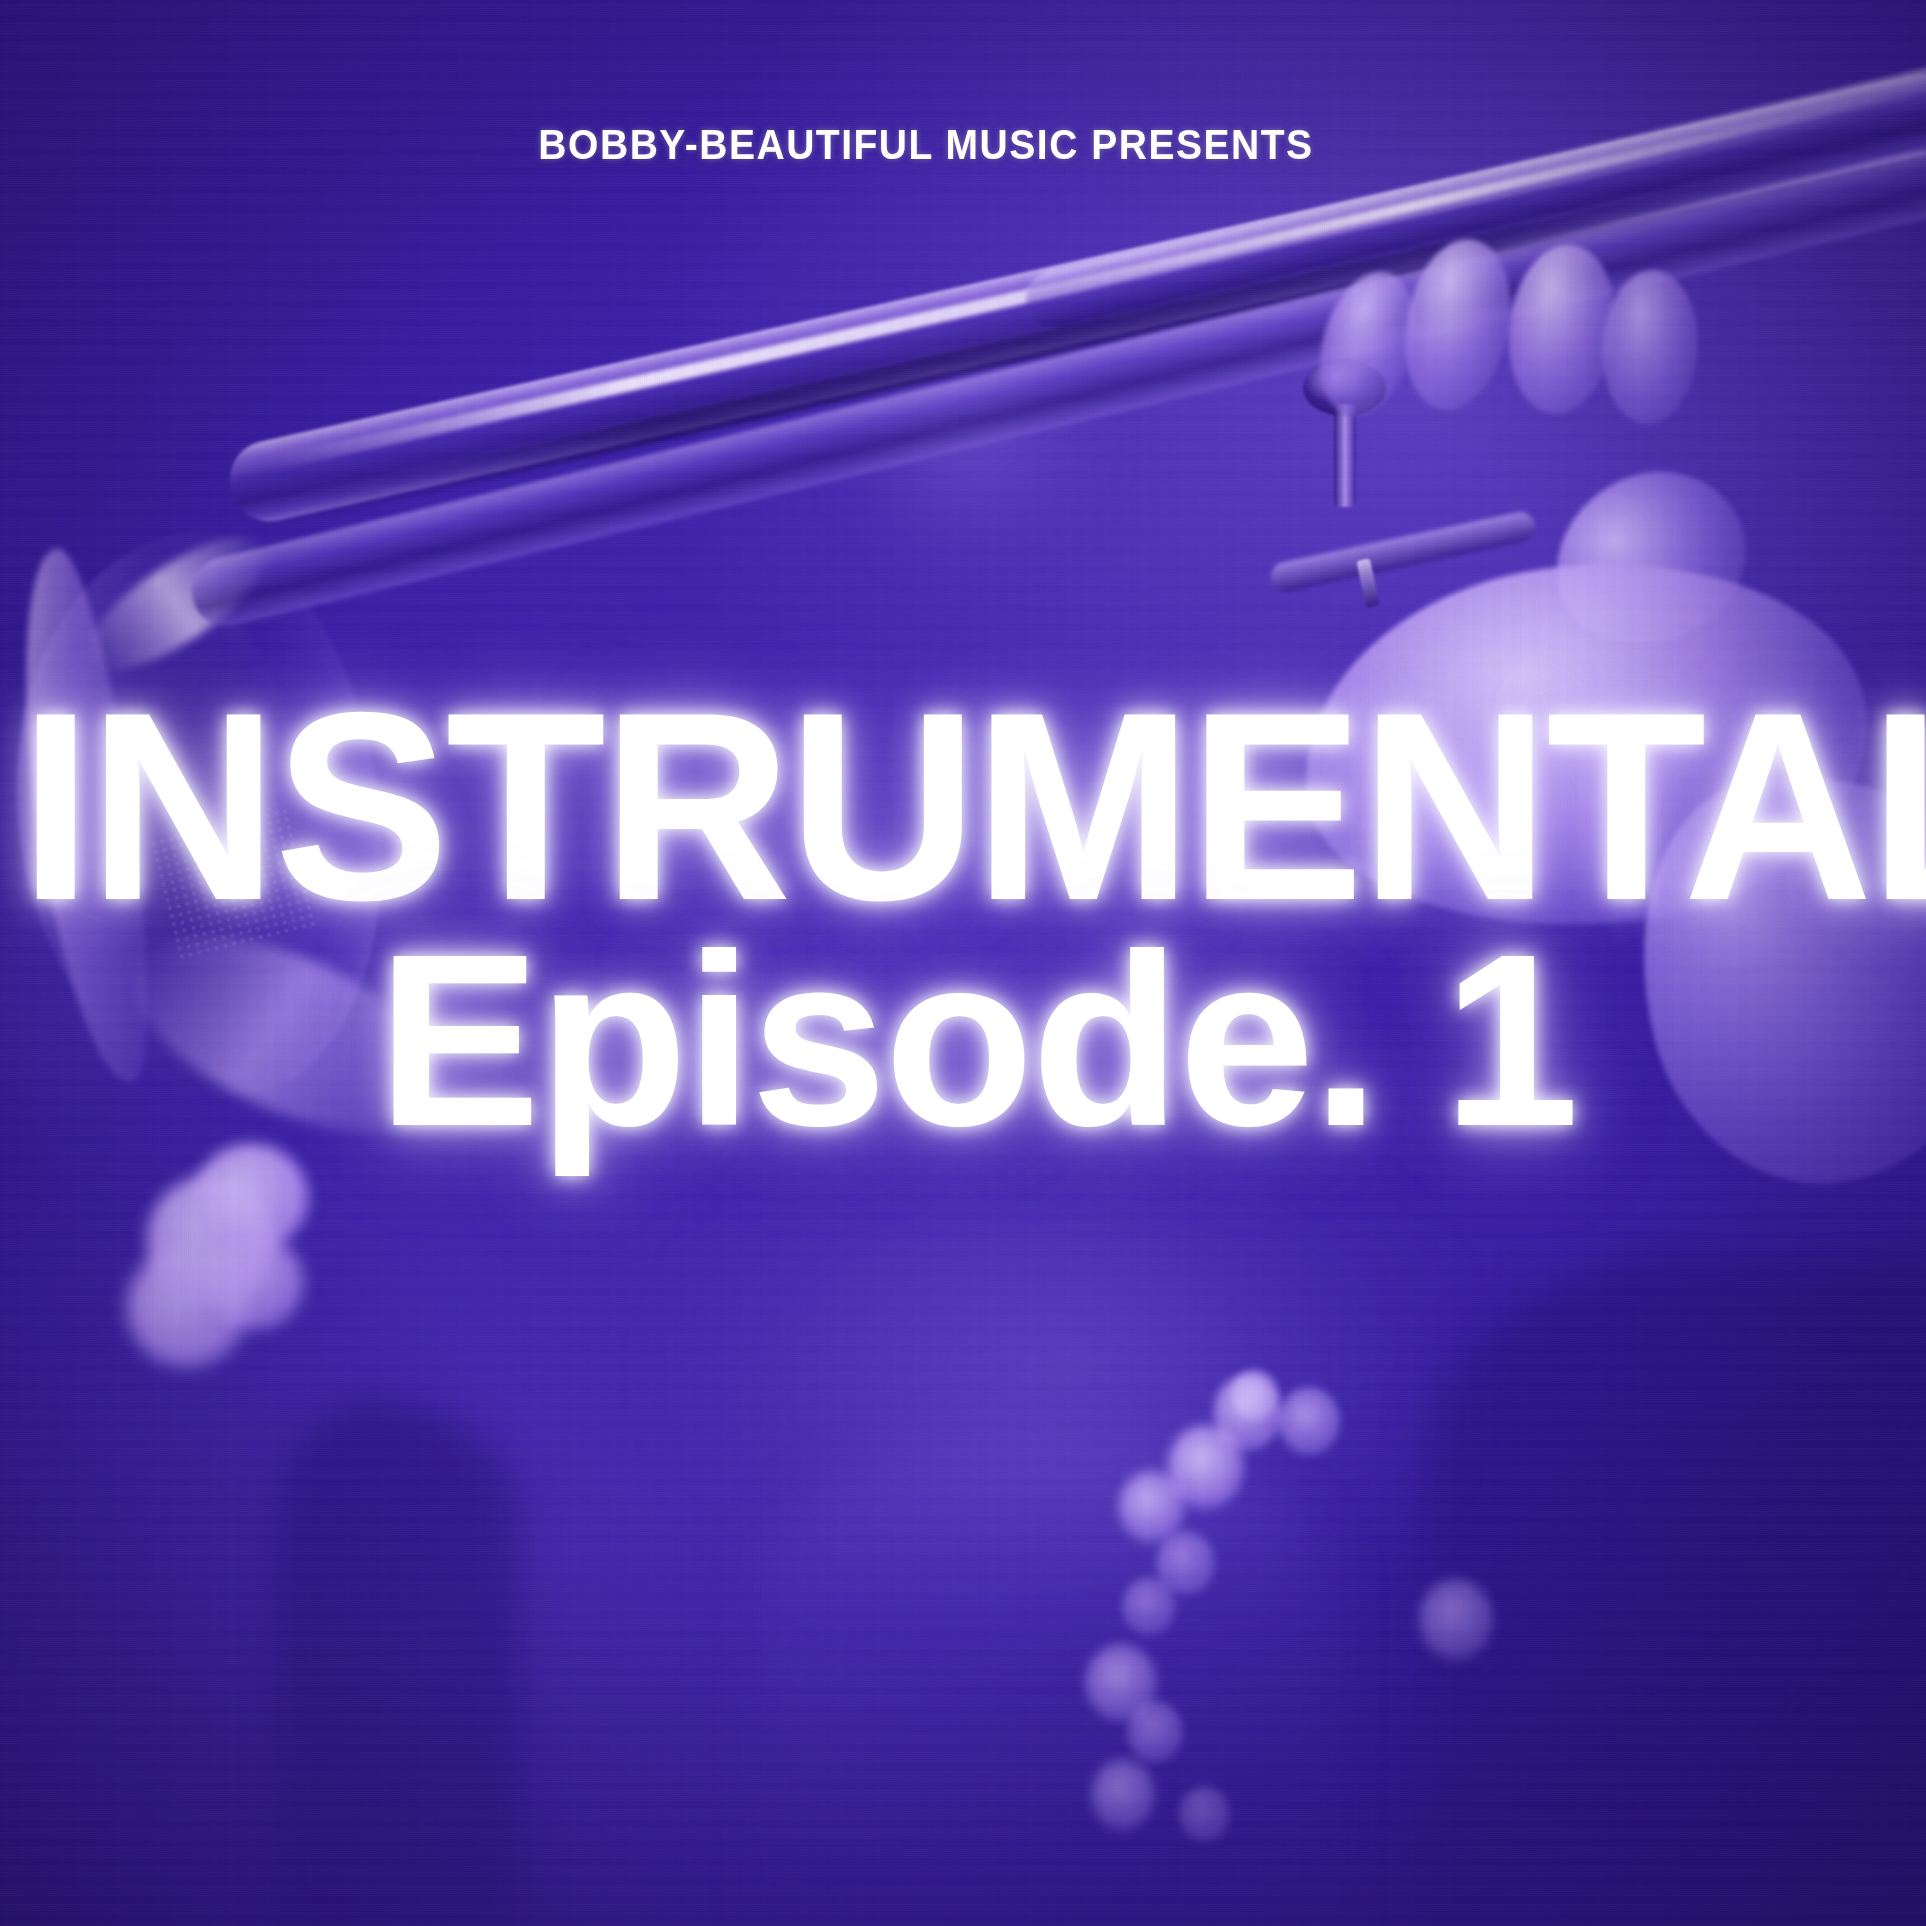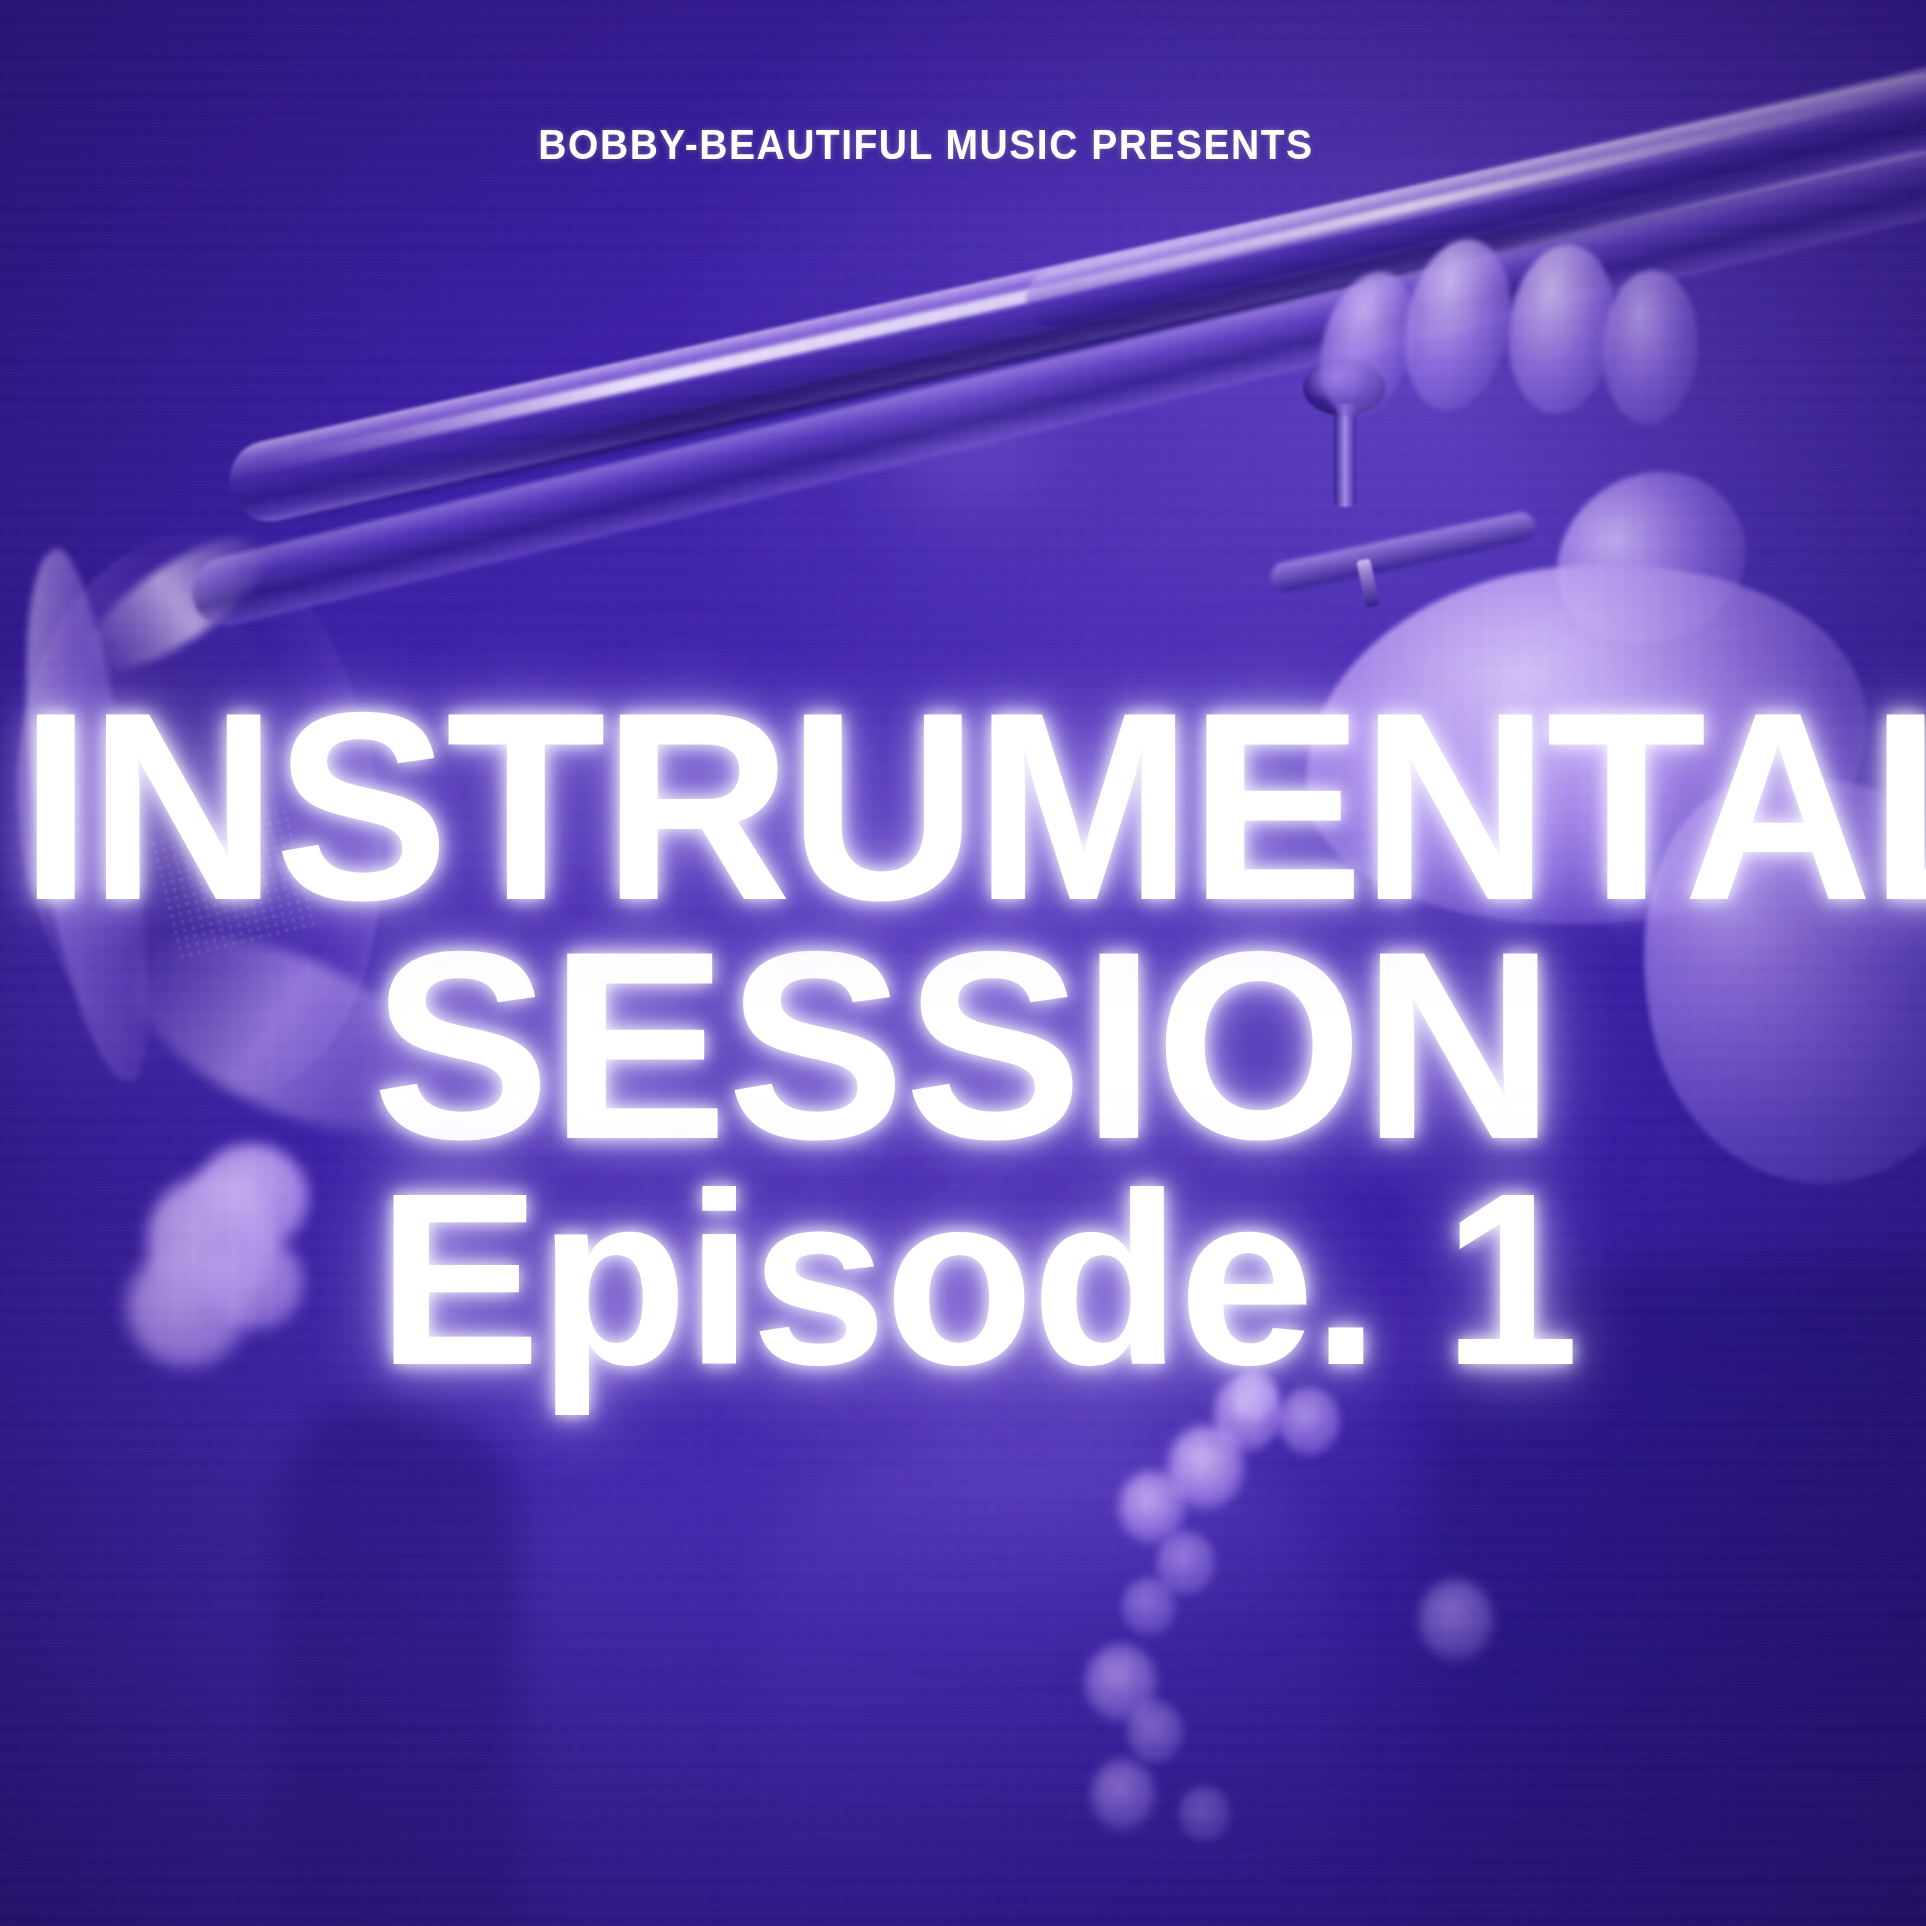--- a/index.html
+++ b/index.html
@@ -266,18 +266,17 @@
 
     <div class="tint"></div>
     <div class="vig"></div>
     <div class="grain"></div>
   </div>
 
   <div class="presents">BOBBY-BEAUTIFUL MUSIC PRESENTS</div>
 
   <div class="titleblock">
     <span class="t-line t1">INSTRUMENTAL</span>
-    <span class="t-line t2">SESSION</span>
     <span class="t-line t3">Episode. 1</span>
   </div>
 
 </div>
 
 
 </body></html>

